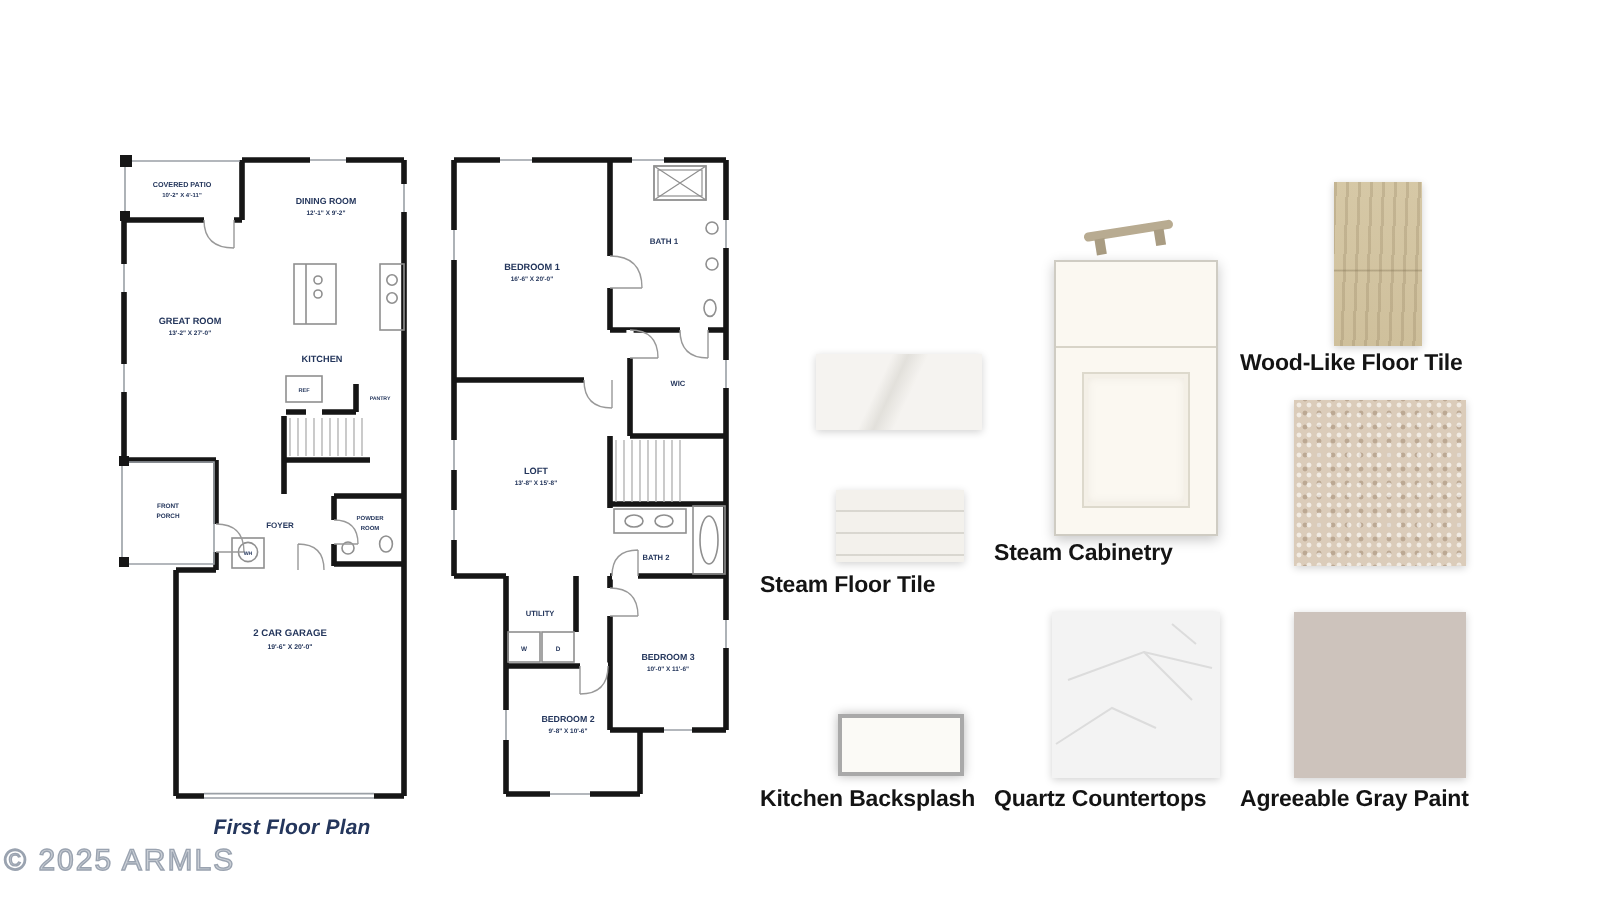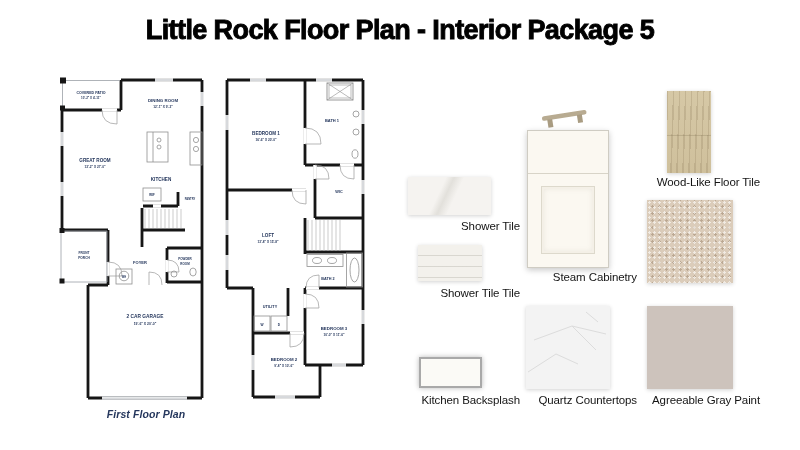--- a/index.html
+++ b/index.html
@@ -5,22 +5,22 @@
   html,body{margin:0;padding:0;background:#fff;}
   .stage{position:relative;width:800px;height:450px;background:#ffffff;overflow:hidden;
          font-family:"Liberation Sans",sans-serif;outline:1px solid #e3e3e3;}
   .page-title{position:absolute;top:15px;left:0;width:800px;text-align:center;
         font-size:27px;font-weight:700;color:#000;-webkit-text-stroke:0.9px #000;
         letter-spacing:-0.6px;}
   .plan-caption{position:absolute;font-size:10.5px;font-weight:700;color:#24365c;
         text-align:center;letter-spacing:0.1px;font-style:italic;}
   .plan-svg{position:absolute;}
   .swatch{position:absolute;box-shadow:0 1px 4px rgba(0,0,0,0.18);}
-  .slabel{position:absolute;font-size:11.5px;font-weight:400;color:#141414;
-        text-align:right;letter-spacing:-0.1px;}
+  .slabel{position:absolute;font-size:11.5px;font-weight:700;color:#141414;
+        text-align:left;letter-spacing:-0.1px;}
   .shower-tile{background:linear-gradient(115deg,transparent 38%,rgba(198,196,188,.4) 46%,transparent 56%),#f5f3f0;}
   .shower-floor{background:repeating-linear-gradient(180deg,transparent 0 10px,rgba(185,183,174,.45) 10px 11px),#f3f1ec;}
   .backsplash{background:#fbfaf6;border:2px solid #a9a9a9;box-shadow:0 0 5px rgba(0,0,0,.28);}
   .cabinet{background:#fbf8f1;border:1px solid #cfccc3;box-shadow:0 2px 6px rgba(0,0,0,.22);}
   .cabinet .drawer-line{position:absolute;left:0;right:0;top:42px;height:1px;background:#d8d4c8;}
   .cabinet .door-panel{position:absolute;left:13px;right:13px;top:55px;bottom:13px;
         border:1px solid #ddd9cc;box-shadow:inset 0 0 0 2px #f4f0e7, inset 0 0 6px rgba(150,145,130,.25);}
   .quartz{background:#f3f3f3;}
   .wood{background:
         linear-gradient(180deg,transparent 53%,rgba(120,105,75,.35) 54%,transparent 55%),
@@ -33,21 +33,20 @@
   .paint{background:#cdc3bc;}
   .watermark{position:absolute;left:2px;top:422px;font-size:15px;letter-spacing:1px;
         color:rgba(150,159,173,.5);-webkit-text-stroke:0.7px #9aa3b0;}
   svg text{font-family:"Liberation Sans",sans-serif;font-weight:bold;fill:#24365c;}
 </style>
 </head>
 <body>
 
 <div class="stage">
 
-  <div class="page-title">Little Rock Floor Plan - Interior Package 5</div>
 
   <svg class="plan-svg" style="left:57px;top:70px" width="148" height="332" viewBox="0 0 148 332">
 
     <g stroke="#161616" stroke-width="2.8" fill="none">
       <path d="M64,10 H145 M145,10 V328 M145,328 H31 M31,328 V215 M31,215 H51 M51,215 V160 M51,160 H5 M5,160 V40 M5,40 H64 M64,40 V10"></path>
       <path d="M86,136 H121 M121,122 V136 M85,138 V177 M85,160 H128 M110,178 H145 M110,178 V213 M110,212 H145"></path>
     </g>
 
     <g stroke="#ffffff" stroke-width="3.6" fill="none">
       <path d="M98,10 H116 M145,22 V36 M5,62 V76 M5,112 V126 M45,40 H60 M51,192 V206 M92,215 H105 M110,190 V202 M96,136 H104 M45,328 H130"></path>
@@ -172,24 +171,23 @@
       <text x="42" y="255.5" font-size="3.2">W</text>
       <text x="59" y="255.5" font-size="3.2">D</text>
       <text x="114" y="260" font-size="4.4">BEDROOM 3</text>
       <text x="114" y="265.5" font-size="3.2">10'-0" X 11'-6"</text>
       <text x="64" y="291" font-size="4.4">BEDROOM 2</text>
       <text x="64" y="296.5" font-size="3.2">9'-8" X 10'-6"</text>
     </g>
   </svg>
 
   <div class="swatch shower-tile" style="left:408px;top:177px;width:83px;height:38px"></div>
-  <div class="slabel" style="left:380px;top:220px;width:140px">Shower Tile</div>
 
   <div class="swatch shower-floor" style="left:418px;top:245px;width:64px;height:36px"></div>
-  <div class="slabel" style="left:380px;top:287px;width:140px">Shower Tile Tile</div>
+  <div class="slabel" style="left:380px;top:287px;width:140px">Steam Floor Tile</div>
 
   <div class="swatch backsplash" style="left:419px;top:357px;width:59px;height:27px"></div>
   <div class="slabel" style="left:380px;top:394px;width:140px">Kitchen Backsplash</div>
 
   <svg style="position:absolute;left:536px;top:104px" width="58" height="26" viewBox="0 0 58 26">
     <g transform="rotate(-9 29 13)">
       <rect x="6" y="9" width="45" height="4.5" rx="2.2" fill="#b8ab91"></rect>
       <rect x="11" y="13" width="5" height="8" fill="#a99c82"></rect>
       <rect x="41" y="13" width="5" height="8" fill="#a99c82"></rect>
     </g>
@@ -213,13 +211,14 @@
   <div class="slabel" style="left:497px;top:394px;width:140px">Quartz Countertops</div>
 
   <div class="swatch wood" style="left:667px;top:91px;width:44px;height:82px"></div>
   <div class="slabel" style="left:620px;top:176px;width:140px">Wood-Like Floor Tile</div>
 
   <div class="swatch carpet" style="left:647px;top:200px;width:86px;height:83px"></div>
 
   <div class="swatch paint" style="left:647px;top:306px;width:86px;height:83px"></div>
   <div class="slabel" style="left:620px;top:394px;width:140px">Agreeable Gray Paint</div>
 
+  <div class="watermark">© 2025 ARMLS</div>
 </div>
 
 </body></html>

